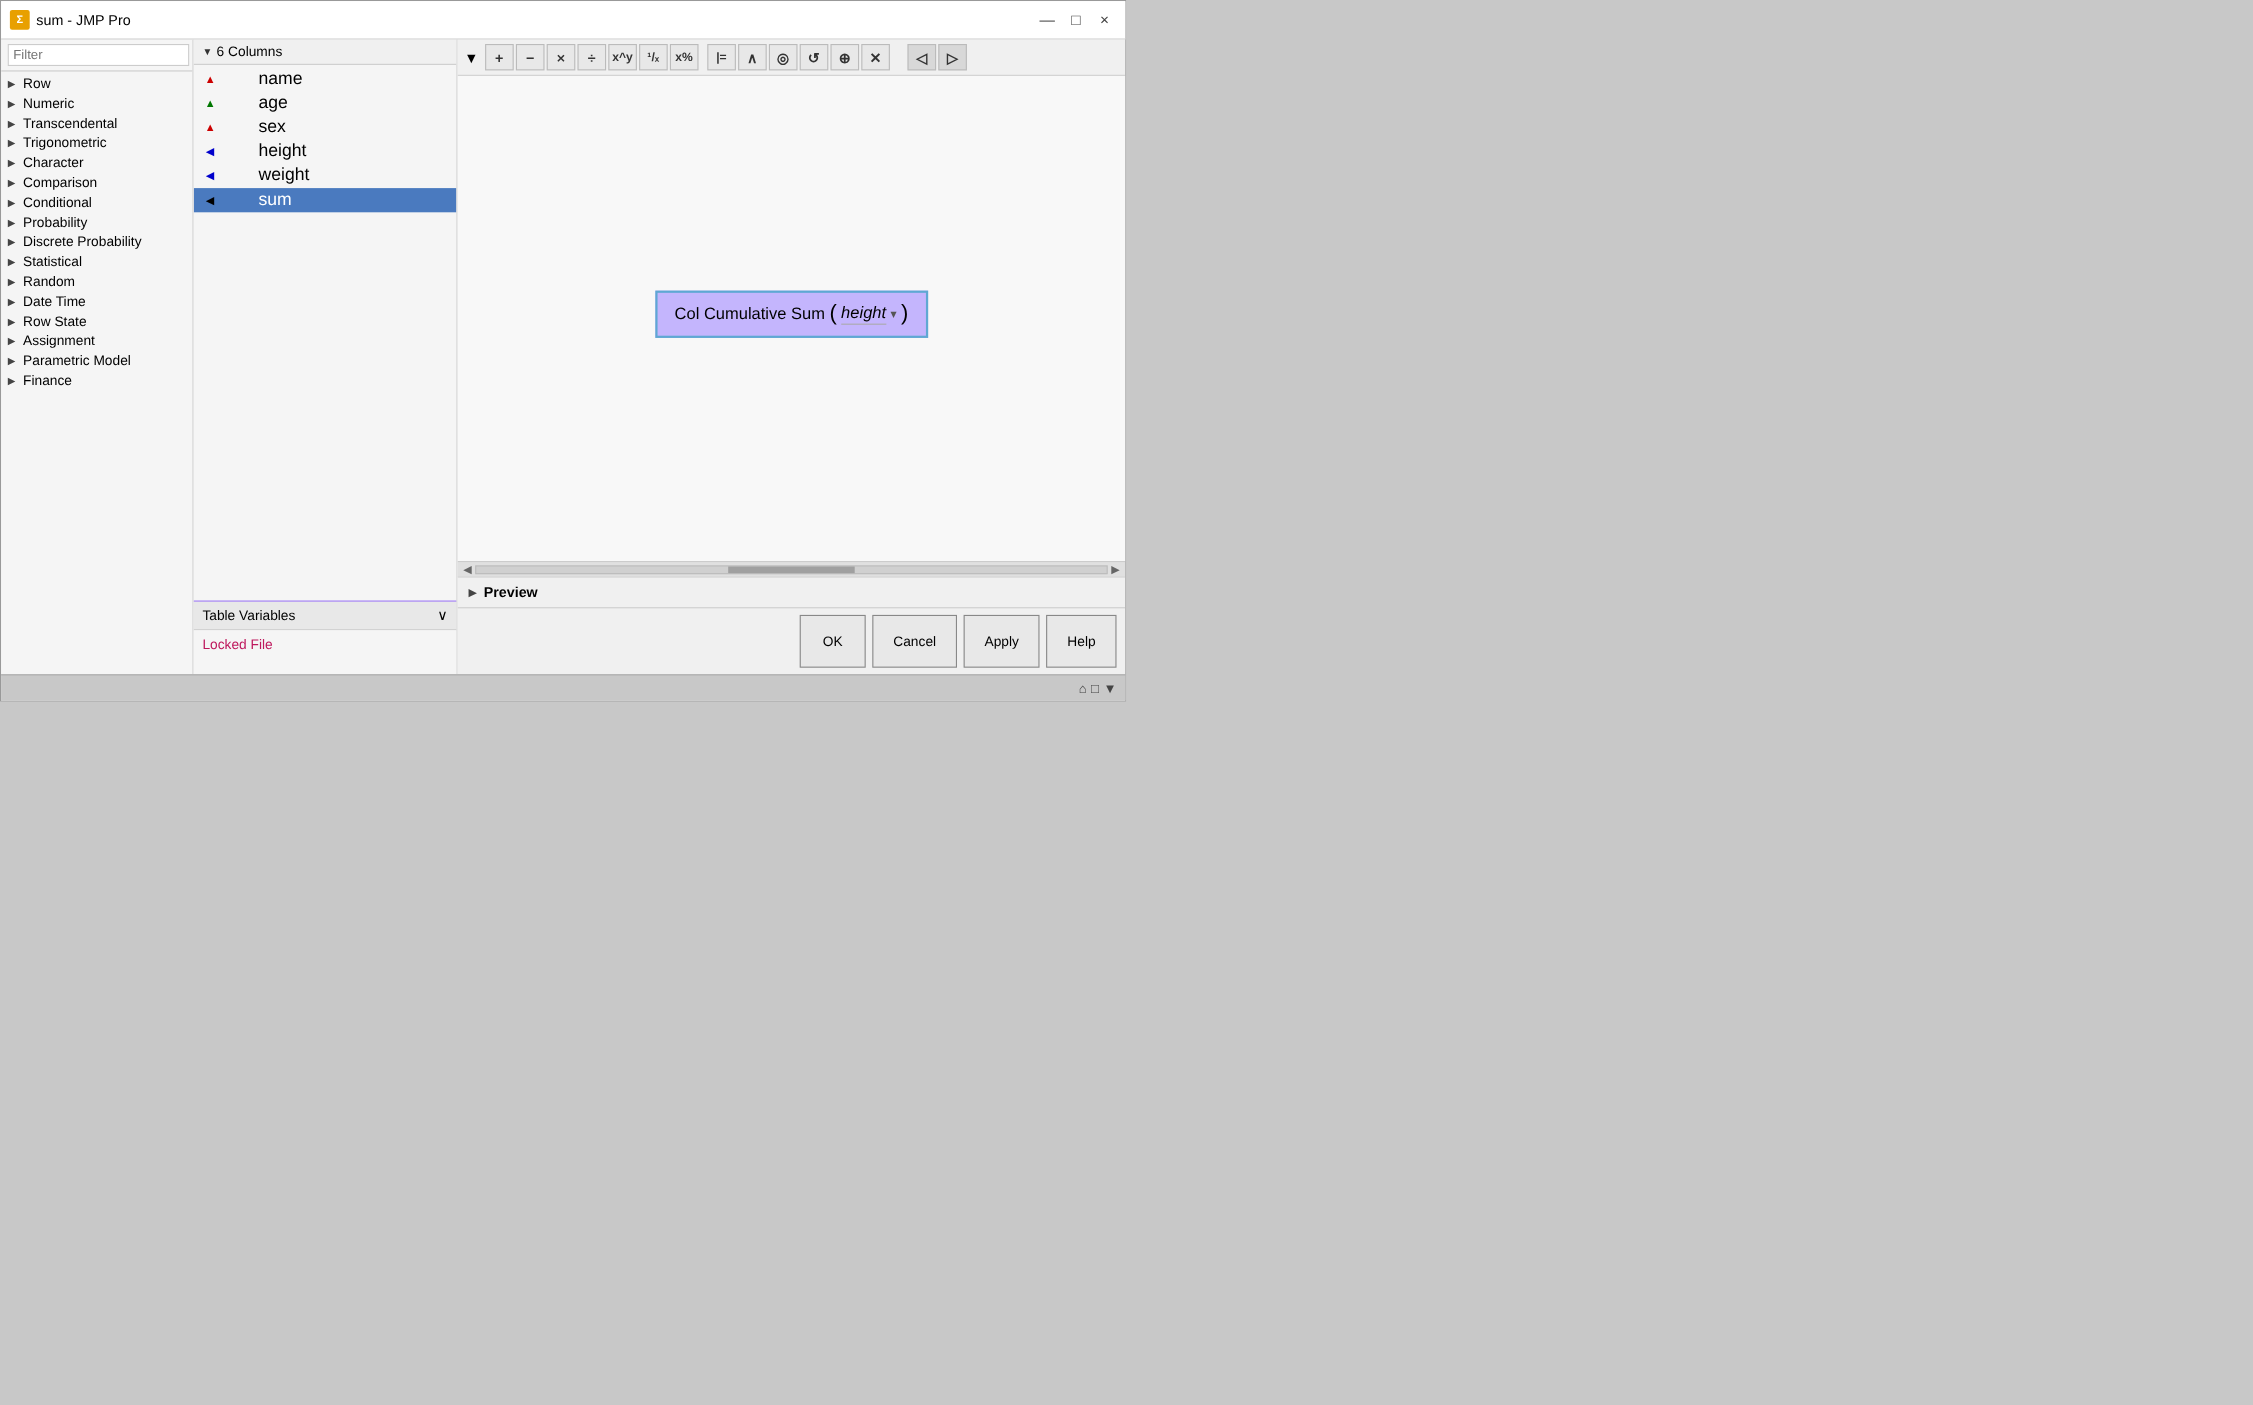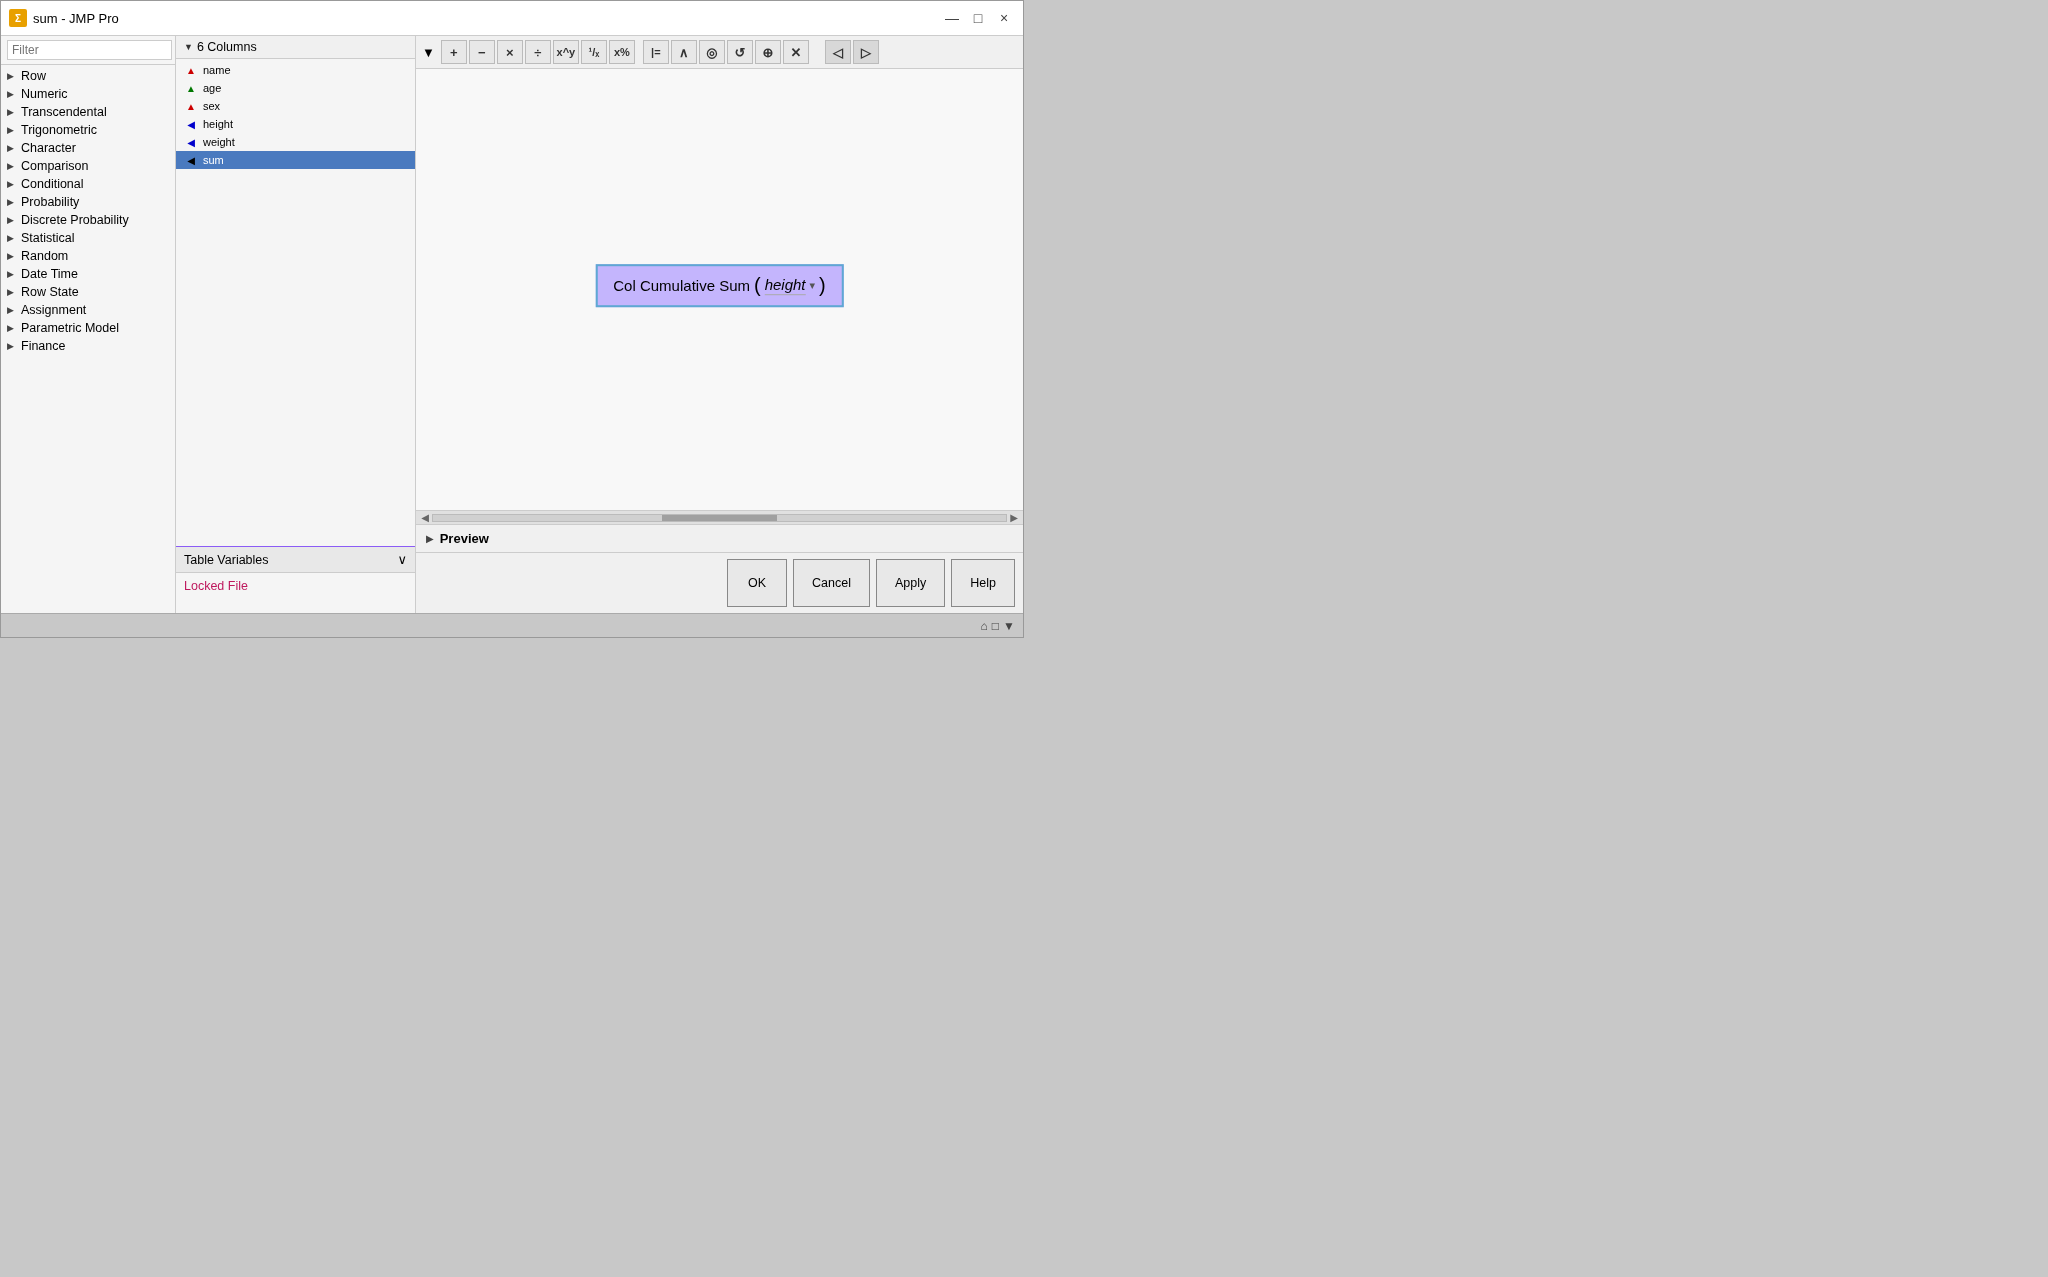--- a/index.html
+++ b/index.html
@@ -181,21 +181,22 @@
       align-items: center;
       justify-content: center;
       font-size: 10px;
     }
 
     .col-icon.red { color: #cc0000; }
     .col-icon.green { color: #007700; }
     .col-icon.blue { color: #0000cc; }
 
     .col-name {
-      font-size: 11px;
+      font-size: 16px;
+      margin-left: 32px;
     }
 
     .table-variables-section {
       border-top: 1px solid #8b5cf6;
       padding: 0;
     }
 
     .table-variables-header {
       display: flex;
       align-items: center;

